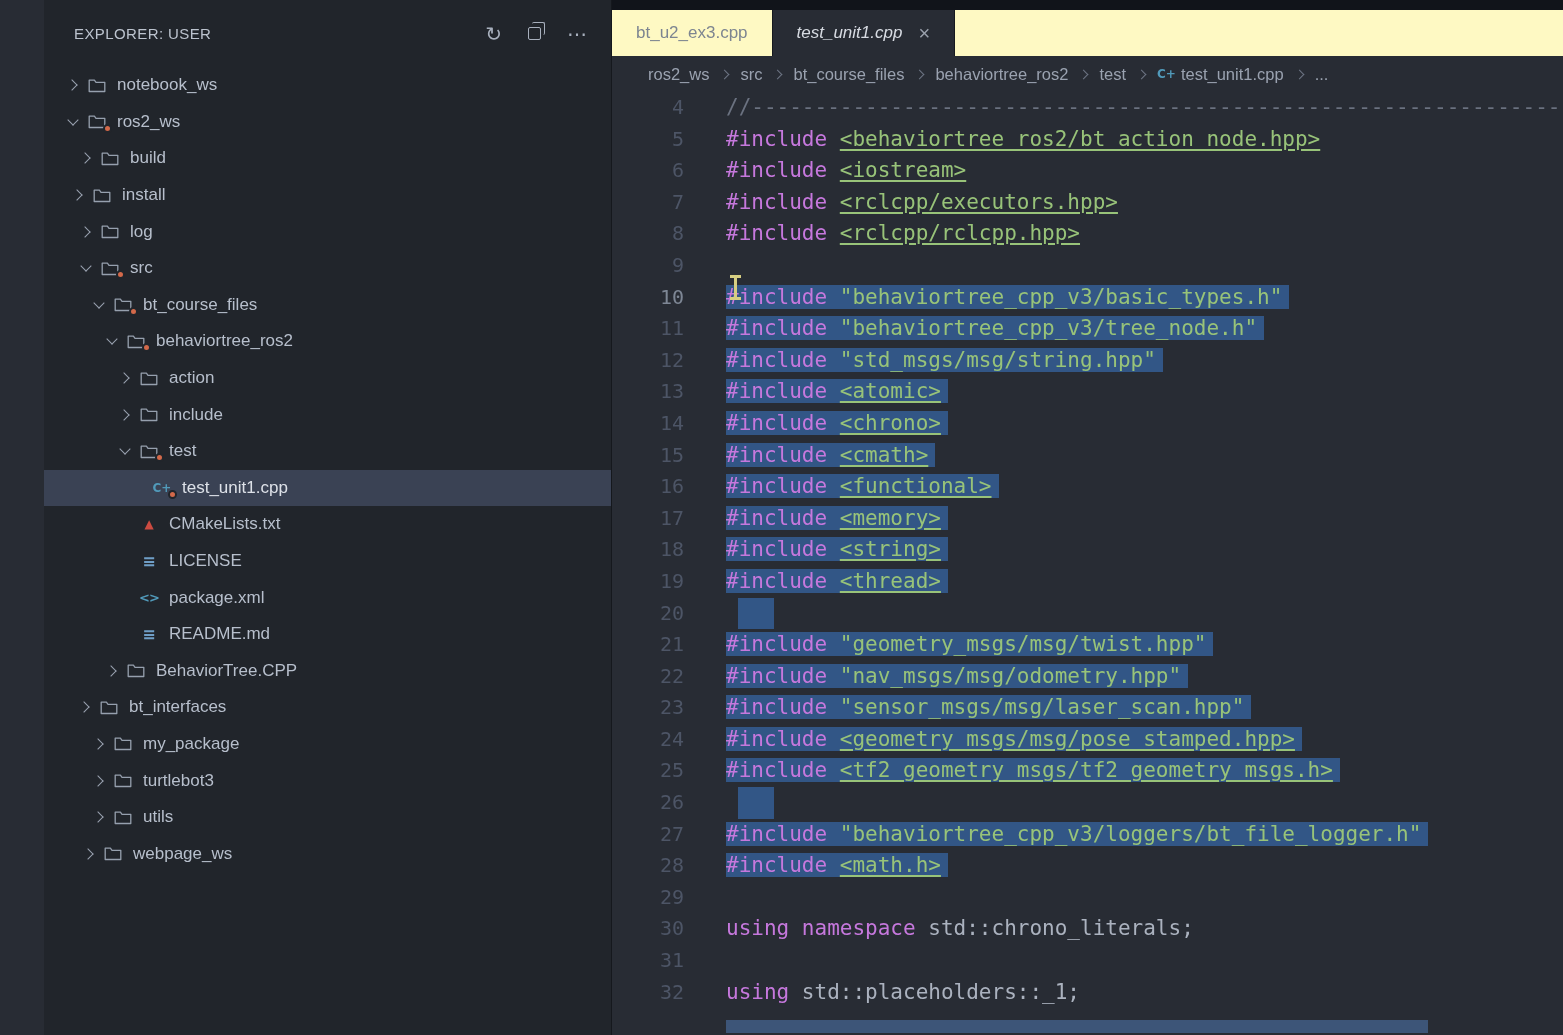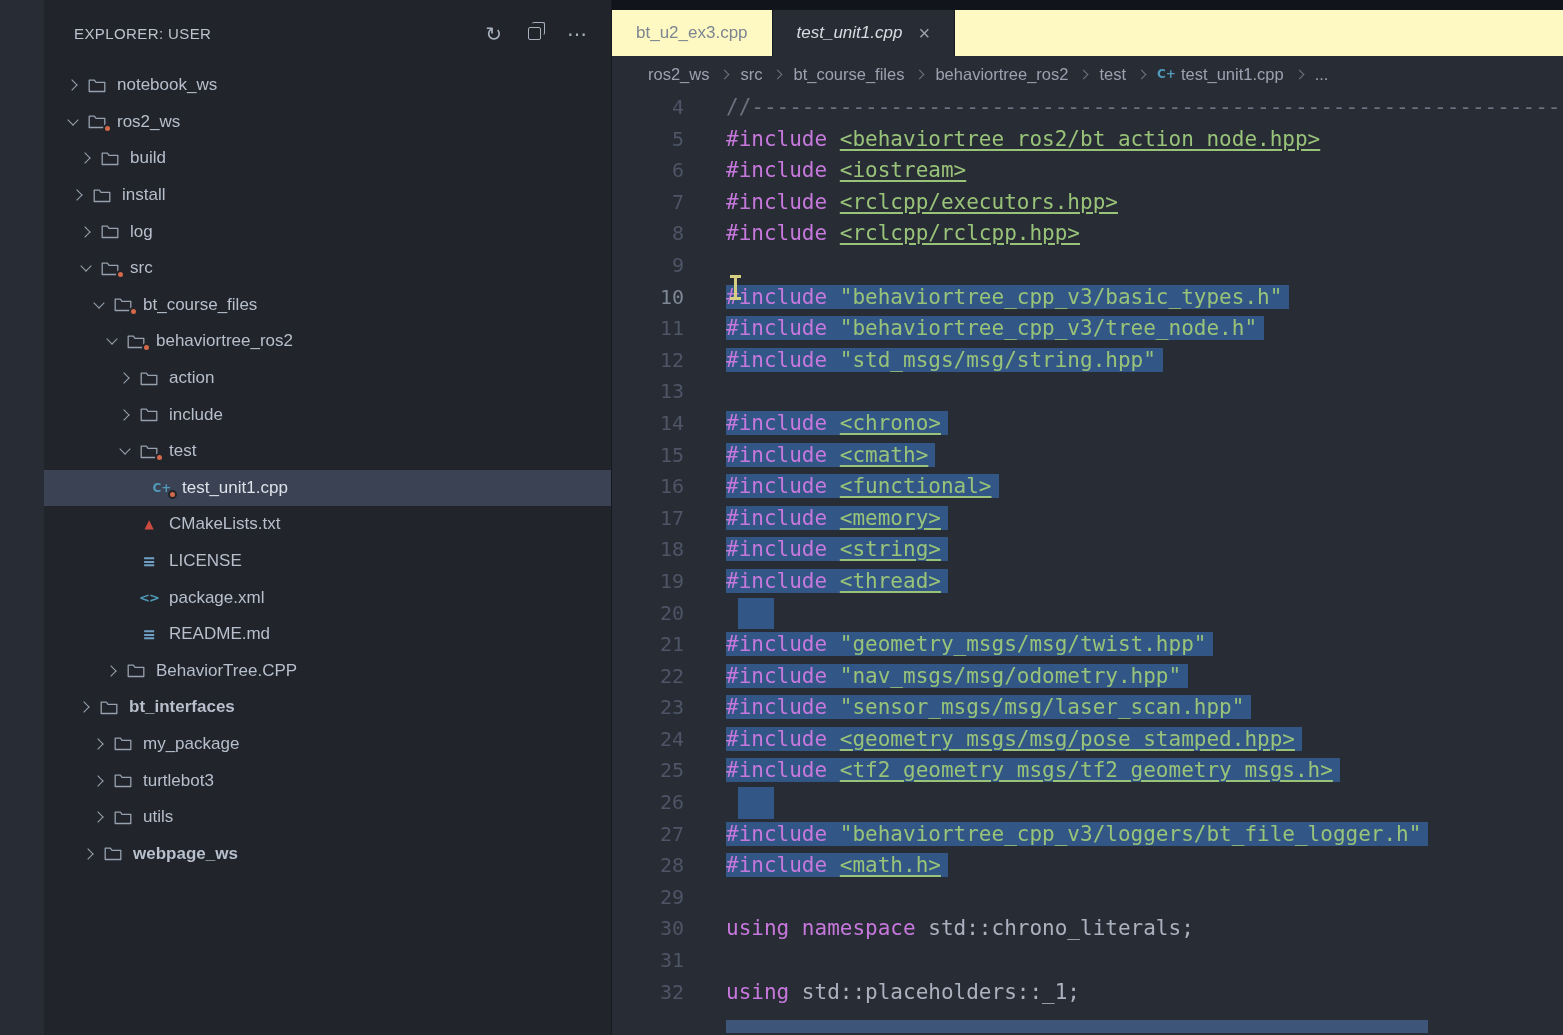--- a/index.html
+++ b/index.html
@@ -245,21 +245,21 @@
           </div>
           <div class="tree-row" style="padding-left: 57px;">
             <span class="chev right"></span>
             <span class="tree-icon">
               <svg width="18" height="15" viewBox="0 0 18 15">
                 <path d="M1.2 2.2 h5.2 l1.6 2.1 h8.8 v9.2 h-15.6 z" fill="none" stroke="#96a0ae" stroke-width="1.3" stroke-linejoin="round"></path>
               </svg>
             </span>
             <span class="tree-label">BehaviorTree.CPP</span>
           </div>
-          <div class="tree-row" style="padding-left: 30px; font-weight: bold;">
+          <div class="tree-row" style="padding-left: 30px;">
             <span class="chev right"></span>
             <span class="tree-icon">
               <svg width="18" height="15" viewBox="0 0 18 15">
                 <path d="M1.2 2.2 h5.2 l1.6 2.1 h8.8 v9.2 h-15.6 z" fill="none" stroke="#96a0ae" stroke-width="1.3" stroke-linejoin="round"></path>
               </svg>
             </span>
             <span class="tree-label">bt_interfaces</span>
           </div>
           <div class="tree-row" style="padding-left: 44px;">
             <span class="chev right"></span>
@@ -281,21 +281,21 @@
           </div>
           <div class="tree-row" style="padding-left: 44px;">
             <span class="chev right"></span>
             <span class="tree-icon">
               <svg width="18" height="15" viewBox="0 0 18 15">
                 <path d="M1.2 2.2 h5.2 l1.6 2.1 h8.8 v9.2 h-15.6 z" fill="none" stroke="#96a0ae" stroke-width="1.3" stroke-linejoin="round"></path>
               </svg>
             </span>
             <span class="tree-label">utils</span>
           </div>
-          <div class="tree-row" style="padding-left: 34px; font-weight: bold;">
+          <div class="tree-row" style="padding-left: 34px;">
             <span class="chev right"></span>
             <span class="tree-icon">
               <svg width="18" height="15" viewBox="0 0 18 15">
                 <path d="M1.2 2.2 h5.2 l1.6 2.1 h8.8 v9.2 h-15.6 z" fill="none" stroke="#96a0ae" stroke-width="1.3" stroke-linejoin="round"></path>
               </svg>
             </span>
             <span class="tree-label">webpage_ws</span>
           </div>
         </div>
     </aside>
@@ -311,21 +311,21 @@
         <div>
             <div class="code-line"><span class="ln">4</span><span class="code-text"><span class="tok cmt">//------------------------------------------------------------------------------------</span></span></div>
             <div class="code-line"><span class="ln">5</span><span class="code-text"><span class="tok pp">#include </span><span class="tok lnk">&lt;behaviortree_ros2/bt_action_node.hpp&gt;</span></span></div>
             <div class="code-line"><span class="ln">6</span><span class="code-text"><span class="tok pp">#include </span><span class="tok lnk">&lt;iostream&gt;</span></span></div>
             <div class="code-line"><span class="ln">7</span><span class="code-text"><span class="tok pp">#include </span><span class="tok lnk">&lt;rclcpp/executors.hpp&gt;</span></span></div>
             <div class="code-line"><span class="ln">8</span><span class="code-text"><span class="tok pp">#include </span><span class="tok lnk">&lt;rclcpp/rclcpp.hpp&gt;</span></span></div>
             <div class="code-line"><span class="ln">9</span><span class="code-text"></span></div>
             <div class="code-line"><span class="ln active">10</span><span class="code-text"><span class="sel"><span class="tok pp">#include </span><span class="tok str">"behaviortree_cpp_v3/basic_types.h"</span></span></span></div>
             <div class="code-line"><span class="ln">11</span><span class="code-text"><span class="sel"><span class="tok pp">#include </span><span class="tok str">"behaviortree_cpp_v3/tree_node.h"</span></span></span></div>
             <div class="code-line"><span class="ln">12</span><span class="code-text"><span class="sel"><span class="tok pp">#include </span><span class="tok str">"std_msgs/msg/string.hpp"</span></span></span></div>
-            <div class="code-line"><span class="ln">13</span></div>
+            <div class="code-line"><span class="ln">13</span><span class="code-text"><span class="sel"><span class="tok pp">#include </span><span class="tok lnk">&lt;atomic&gt;</span></span></span></div>
             <div class="code-line"><span class="ln">14</span><span class="code-text"><span class="sel"><span class="tok pp">#include </span><span class="tok lnk">&lt;chrono&gt;</span></span></span></div>
             <div class="code-line"><span class="ln">15</span><span class="code-text"><span class="sel"><span class="tok pp">#include </span><span class="tok lnk">&lt;cmath&gt;</span></span></span></div>
             <div class="code-line"><span class="ln">16</span><span class="code-text"><span class="sel"><span class="tok pp">#include </span><span class="tok lnk">&lt;functional&gt;</span></span></span></div>
             <div class="code-line"><span class="ln">17</span><span class="code-text"><span class="sel"><span class="tok pp">#include </span><span class="tok lnk">&lt;memory&gt;</span></span></span></div>
             <div class="code-line"><span class="ln">18</span><span class="code-text"><span class="sel"><span class="tok pp">#include </span><span class="tok lnk">&lt;string&gt;</span></span></span></div>
             <div class="code-line"><span class="ln">19</span><span class="code-text"><span class="sel"><span class="tok pp">#include </span><span class="tok lnk">&lt;thread&gt;</span></span></span></div>
             <div class="code-line"><span class="ln">20</span><span class="code-text"><span class="sel empty"></span></span></div>
             <div class="code-line"><span class="ln">21</span><span class="code-text"><span class="sel"><span class="tok pp">#include </span><span class="tok str">"geometry_msgs/msg/twist.hpp"</span></span></span></div>
             <div class="code-line"><span class="ln">22</span><span class="code-text"><span class="sel"><span class="tok pp">#include </span><span class="tok str">"nav_msgs/msg/odometry.hpp"</span></span></span></div>
             <div class="code-line"><span class="ln">23</span><span class="code-text"><span class="sel"><span class="tok pp">#include </span><span class="tok str">"sensor_msgs/msg/laser_scan.hpp"</span></span></span></div>

